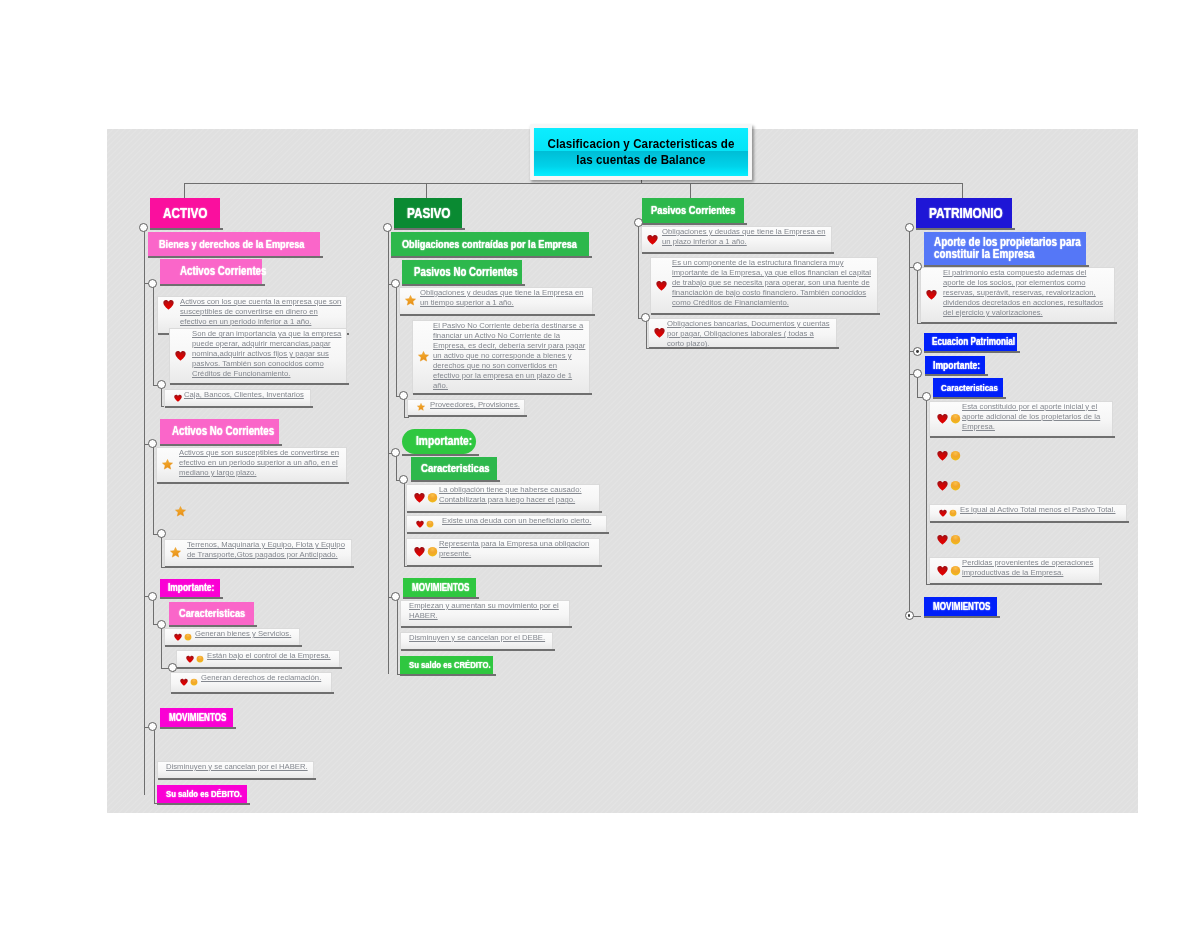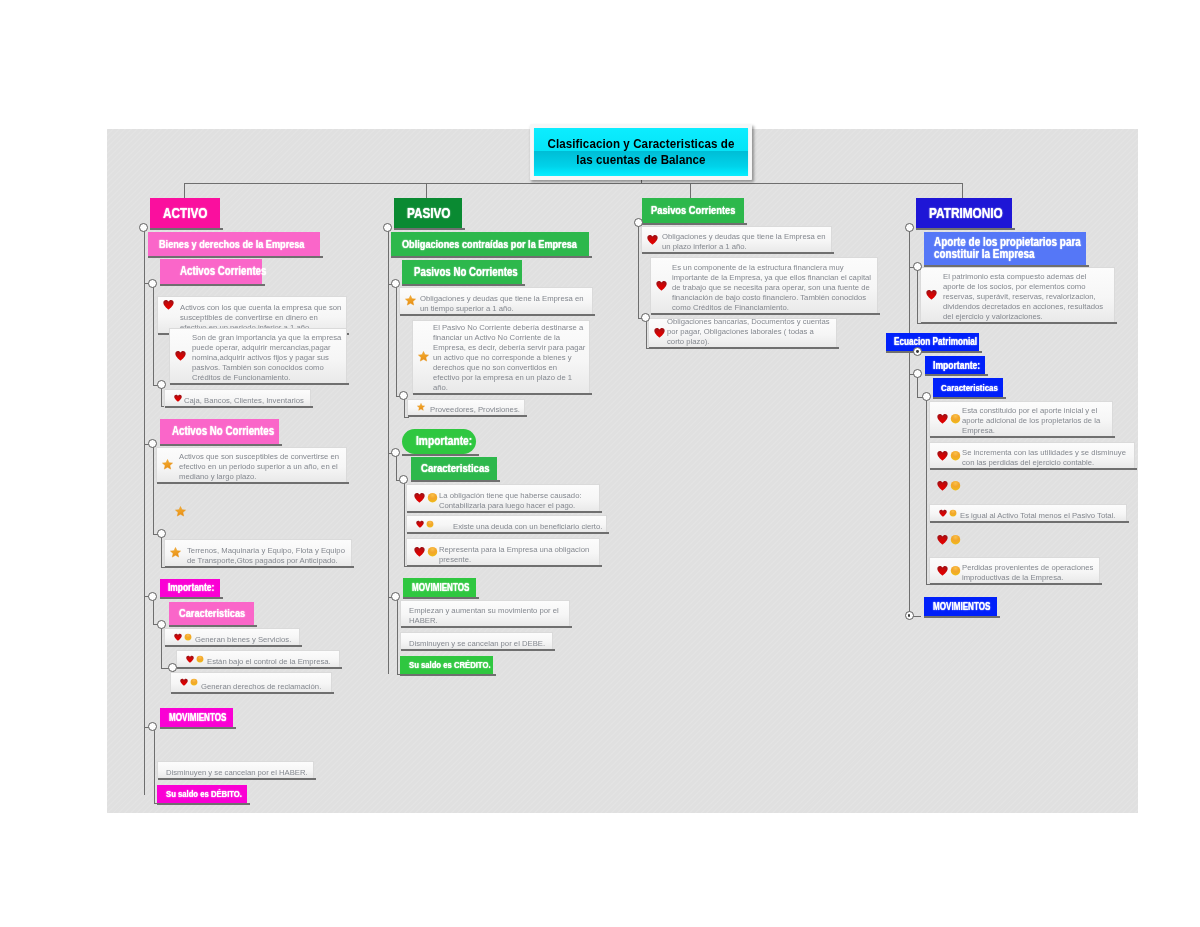--- a/index.html
+++ b/index.html
@@ -20,21 +20,21 @@
 .hdr{position:absolute;box-sizing:border-box;}
 .hdr::after,.tbox::after{content:"";position:absolute;left:0;right:-3px;bottom:-2.5px;height:2px;background:#6f6f6f;}
 .hdr>span{display:block;flex:0 0 auto;color:#fff;font-weight:bold;white-space:nowrap;
   transform:scaleX(.81);transform-origin:0 50%;
   text-shadow:0 0 1px rgba(255,255,255,.9),0 0 2px rgba(255,255,255,.55);}
 .hdr.wrap>span{white-space:normal;line-height:12.5px;}
 .hdrf{display:flex;align-items:center;}
 .tbox{position:absolute;box-sizing:border-box;
   background:linear-gradient(to bottom,#fcfcfc 0%,#f6f6f6 55%,#e9e9e9 100%);
   border:1px solid #dadada;
-  color:#84888f;display:flex;align-items:flex-end;}
+  color:#84888f;display:flex;align-items:flex-start;text-decoration:underline;}
 .tbox .txt{line-height:10px;display:block;transform:scaleX(.97);transform-origin:0 50%;width:103.1%;flex:0 0 auto;}
 .ln{position:absolute;background:#6e6e6e;}
 	.circ{position:absolute;width:9px;height:9px;border-radius:50%;
   background:#fdfdfd;border:1.6px solid #5f5f5f;box-sizing:border-box;}
 .circ.dot::after{content:"";position:absolute;left:2px;top:2px;width:2.8px;height:2.8px;
   border-radius:50%;background:#3a3a3a;}
 .ico{position:absolute;display:block;}
 </style>
 </head>
 <body>
@@ -329,21 +329,21 @@
         <defs>
           <radialGradient id="fg" cx="50%" cy="24%" r="88%">
             <stop offset="0%" stop-color="#f9c24a"></stop>
             <stop offset="40%" stop-color="#f3a52c"></stop>
             <stop offset="72%" stop-color="#f0b31e"></stop>
             <stop offset="100%" stop-color="#f2cc14"></stop>
           </radialGradient>
         </defs>
         <circle cx="10" cy="10.3" r="8.6" fill="url(#fg)"></circle>
       </svg></span>
-    <div class="tbox" style="left: 299px; top: 386.2px; width: 201px; height: 18px; padding-left: 46px; padding-right: 3px; font-size: 7.95px;">
+    <div class="tbox" style="left: 299px; top: 386.2px; width: 201px; height: 18px; padding-left: 35px; padding-right: 3px; font-size: 7.95px;">
       <span class="txt">Existe una deuda con un beneficiario cierto.</span>
     </div>
     <span class="ico" style="left: 309px; top: 391.2px; line-height: 0; white-space: nowrap;"><svg width="8" height="8" viewBox="0 0 20 20">
         <defs>
           <radialGradient id="hg" cx="50%" cy="78%" r="72%">
             <stop offset="0%" stop-color="#e20000"></stop>
             <stop offset="55%" stop-color="#cc0505"></stop>
             <stop offset="100%" stop-color="#a31015"></stop>
           </radialGradient>
         </defs>
@@ -473,21 +473,21 @@
     <span class="ico" style="left: 819px; top: 160.7px; line-height: 0;"><svg width="11" height="11" viewBox="0 0 20 20">
         <defs>
           <radialGradient id="hg" cx="50%" cy="78%" r="72%">
             <stop offset="0%" stop-color="#e20000"></stop>
             <stop offset="55%" stop-color="#cc0505"></stop>
             <stop offset="100%" stop-color="#a31015"></stop>
           </radialGradient>
         </defs>
         <path d="M10 19.2C10 19.2 0.6 12.4 0.6 6.6 0.6 3.6 2.7 1.6 5.3 1.6 7.3 1.6 9.1 2.8 10 4.6 10.9 2.8 12.7 1.6 14.7 1.6 17.3 1.6 19.4 3.6 19.4 6.6 19.4 12.4 10 19.2 10 19.2Z" fill="url(#hg)"></path>
       </svg></span>
-    <div class="hdr hdrf" style="left: 779px; top: 204.2px; width: 93px; height: 18px; background: rgb(0, 32, 250); padding-left: 8px;">
+    <div class="hdr hdrf" style="left: 817px; top: 204.2px; width: 93px; height: 18px; background: rgb(0, 32, 250); padding-left: 8px;">
       <span style="font-size: 10.1px;">Ecuacion Patrimonial</span>
     </div>
     <div class="hdr hdrf" style="left: 817.7px; top: 227.2px; width: 60px; height: 18px; background: rgb(0, 32, 250); padding-left: 8px;">
       <span style="font-size: 10.6px;">Importante:</span>
     </div>
     <div class="hdr hdrf" style="left: 826.4px; top: 249.2px; width: 70px; height: 19px; background: rgb(0, 32, 250); padding-left: 8px;">
       <span style="font-size: 9.8px;">Caracteristicas</span>
     </div>
     <div class="tbox" style="left: 822px; top: 272.2px; width: 184px; height: 36px; padding-left: 32px; padding-right: 3px; font-size: 7.95px;">
       <span class="txt">Esta constituido por el aporte inicial y el aporte adicional de los propietarios de la Empresa.</span>
@@ -505,23 +505,20 @@
         <defs>
           <radialGradient id="fg" cx="50%" cy="24%" r="88%">
             <stop offset="0%" stop-color="#f9c24a"></stop>
             <stop offset="40%" stop-color="#f3a52c"></stop>
             <stop offset="72%" stop-color="#f0b31e"></stop>
             <stop offset="100%" stop-color="#f2cc14"></stop>
           </radialGradient>
         </defs>
         <circle cx="10" cy="10.3" r="8.6" fill="url(#fg)"></circle>
       </svg></span>
-    <div class="tbox" style="left: 822px; top: 313.2px; width: 206px; height: 27px; padding-left: 32px; padding-right: 3px; font-size: 7.95px;">
-      <span class="txt">Se incrementa con las utilidades y se disminuye con las perdidas del ejercicio contable.</span>
-    </div>
     <span class="ico" style="left: 830px; top: 321.2px; line-height: 0; white-space: nowrap;"><svg width="11" height="11" viewBox="0 0 20 20">
         <defs>
           <radialGradient id="hg" cx="50%" cy="78%" r="72%">
             <stop offset="0%" stop-color="#e20000"></stop>
             <stop offset="55%" stop-color="#cc0505"></stop>
             <stop offset="100%" stop-color="#a31015"></stop>
           </radialGradient>
         </defs>
         <path d="M10 19.2C10 19.2 0.6 12.4 0.6 6.6 0.6 3.6 2.7 1.6 5.3 1.6 7.3 1.6 9.1 2.8 10 4.6 10.9 2.8 12.7 1.6 14.7 1.6 17.3 1.6 19.4 3.6 19.4 6.6 19.4 12.4 10 19.2 10 19.2Z" fill="url(#hg)"></path>
       </svg><span style="display:inline-block;width:2px"></span><svg width="11" height="11" viewBox="0 0 20 20">

